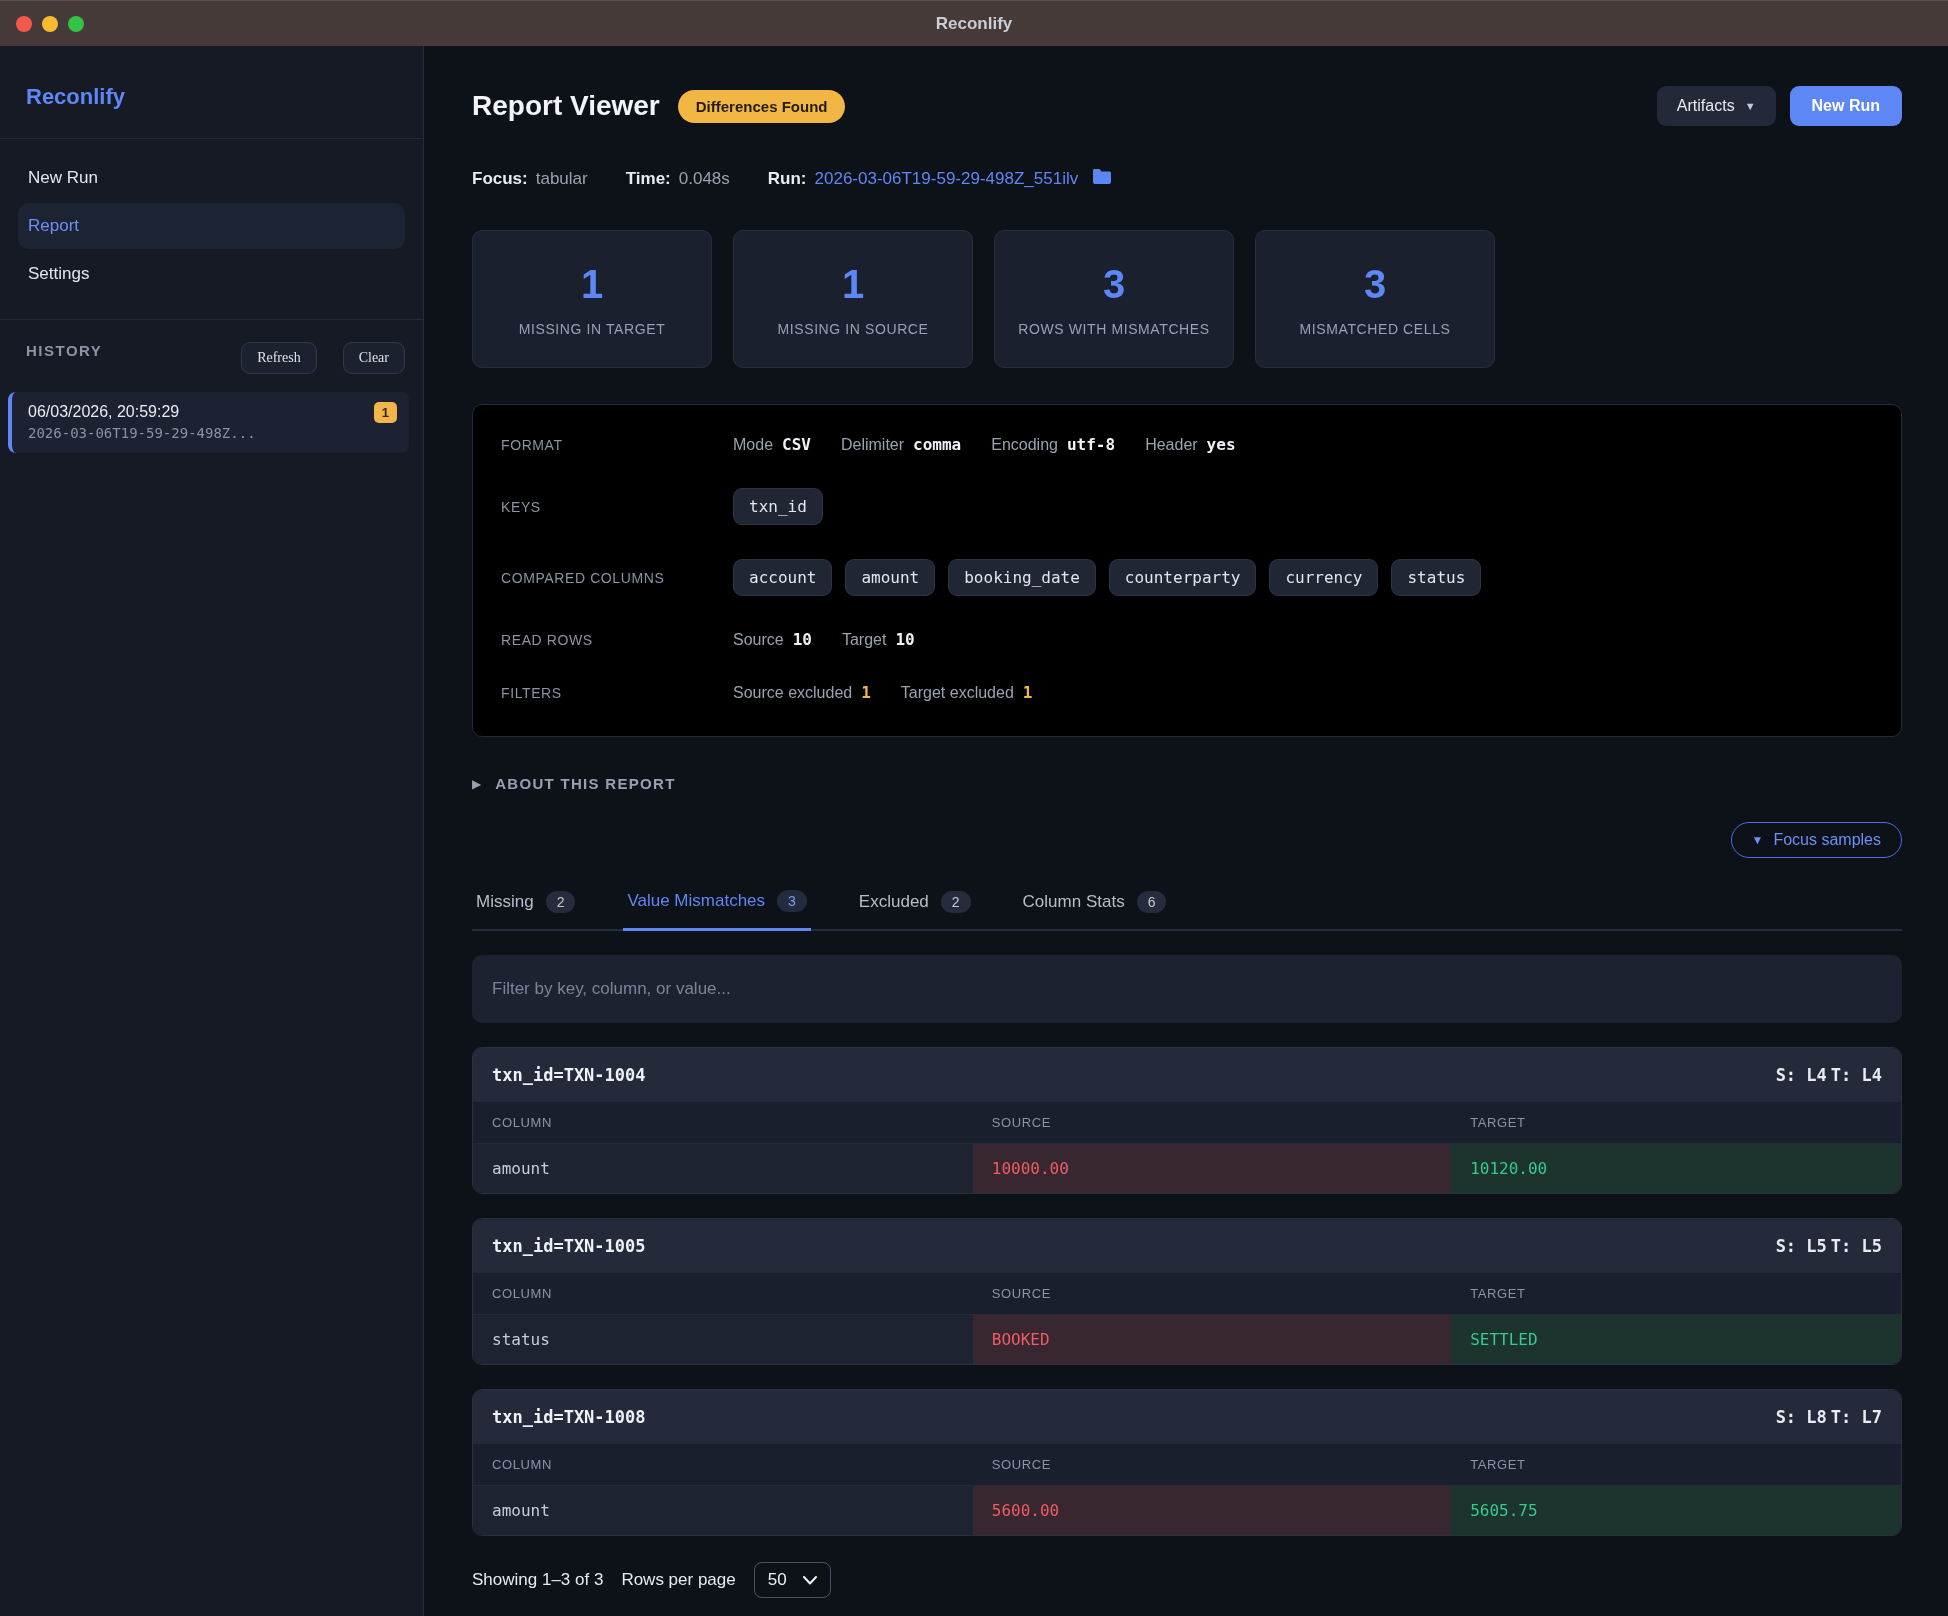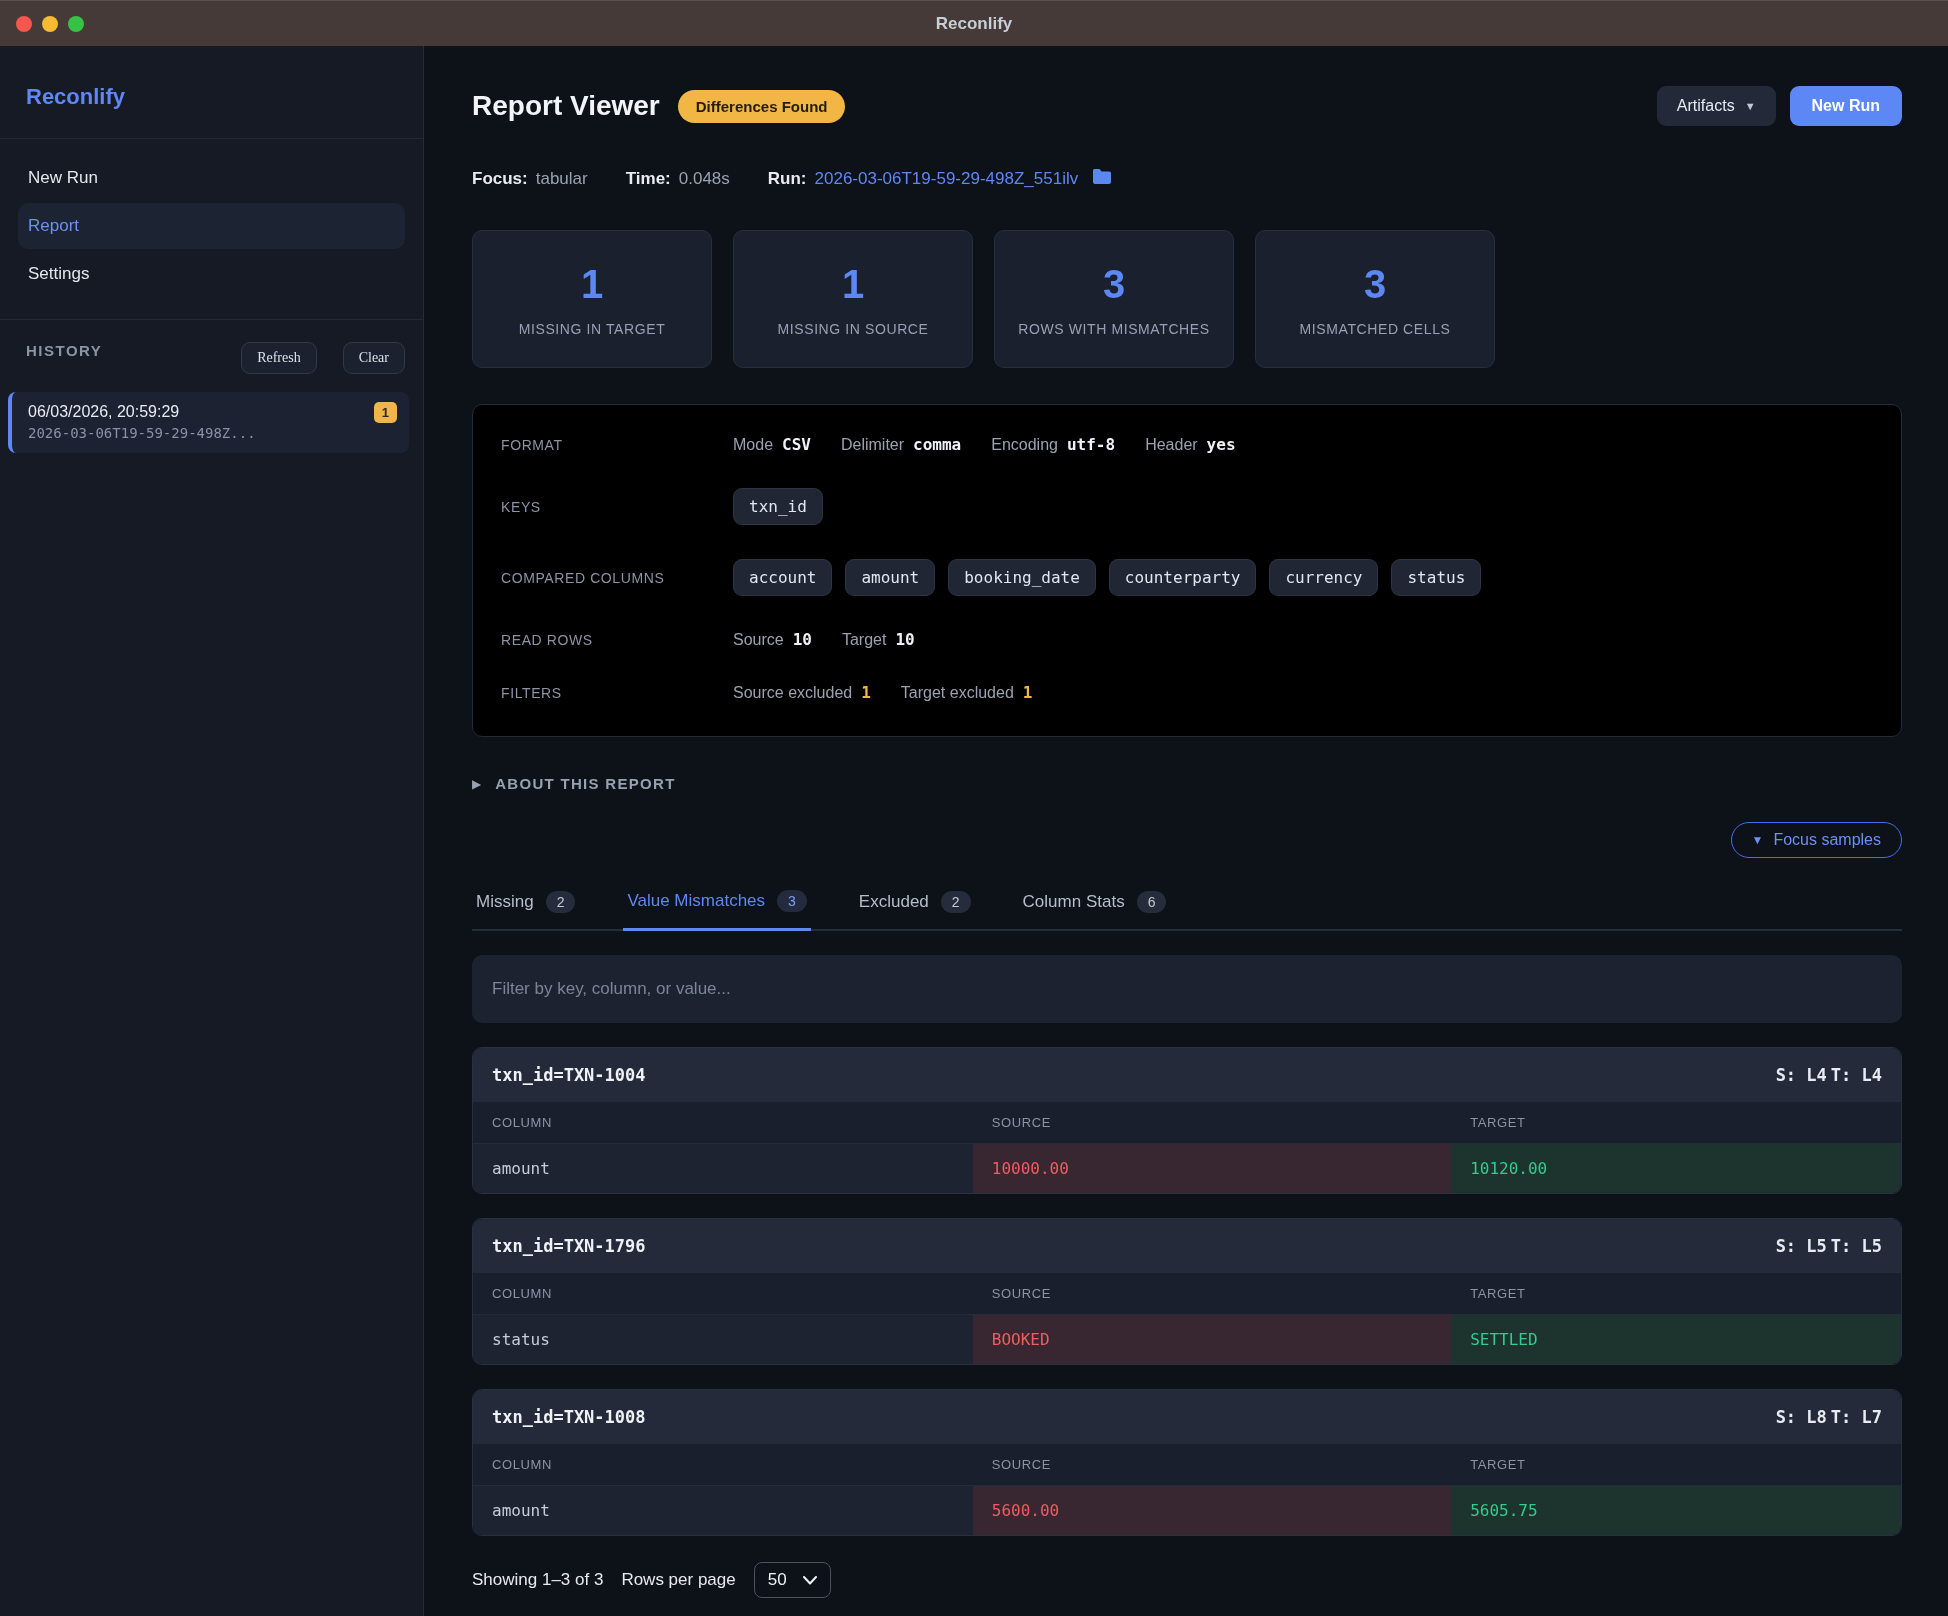--- a/index.html
+++ b/index.html
@@ -379,21 +379,21 @@
       <div class="card-row">
         <span class="ccell c1 mono">amount</span>
         <span class="ccell c2 mono">10000.00</span>
         <span class="ccell c3 mono">10120.00</span>
       </div>
     </div>
 
     
     <div class="mismatch-card">
       <div class="card-header">
-        <span class="card-key mono">txn_id=TXN-1796</span>
+        <span class="card-key mono">txn_id=TXN-1005</span>
         <span class="card-loc mono">
           <span>S: L5</span>
           <span>T: L5</span>
         </span>
       </div>
       <div class="card-cols">
         <span class="col-h c1">COLUMN</span>
         <span class="col-h c2">SOURCE</span>
         <span class="col-h c3">TARGET</span>
       </div>

